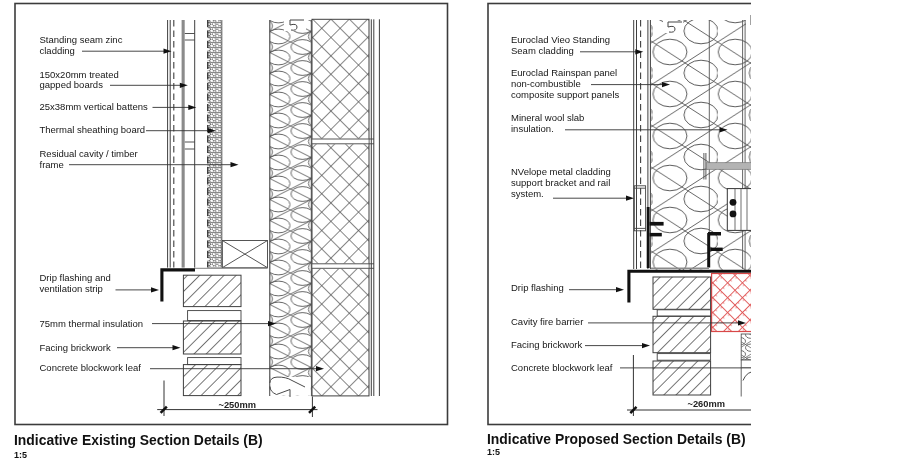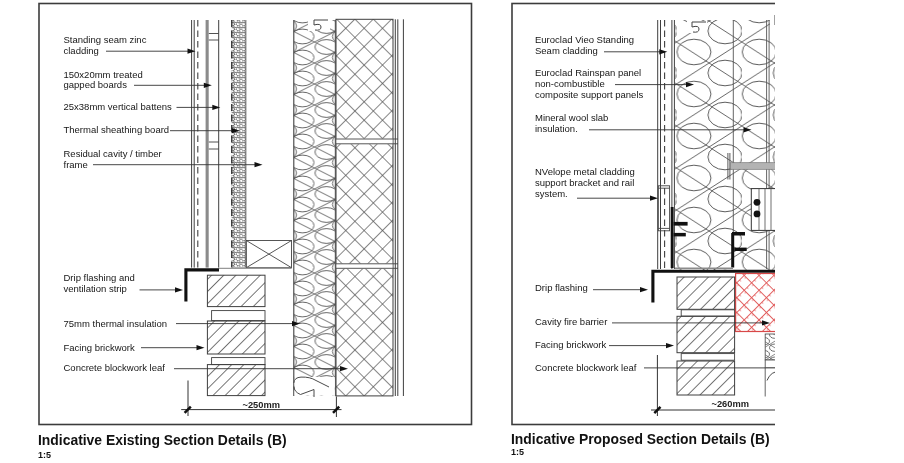--- a/index.html
+++ b/index.html
@@ -1,16 +1,16 @@
 <!DOCTYPE html>
 <html><head>
 <meta charset="utf-8">
 <style>
 html,body{margin:0;padding:0;background:#ffffff;}
-#wrap{position:relative;width:751px;height:463px;background:#fff;overflow:hidden;margin-left:24px;}
+#wrap{position:relative;width:751px;height:463px;background:#fff;overflow:hidden;}
 svg{display:block;}
 text{font-family:"Liberation Sans", sans-serif;fill:#161616;}
 .lbl{font-size:9.5px;}
 .ttl{font-size:13.9px;font-weight:bold;fill:#111;}
 .scl{font-size:9px;font-weight:bold;fill:#111;}
 .dim{font-size:9.3px;font-weight:bold;fill:#222;}
 </style>
 </head>
 <body>
 <div id="wrap">

